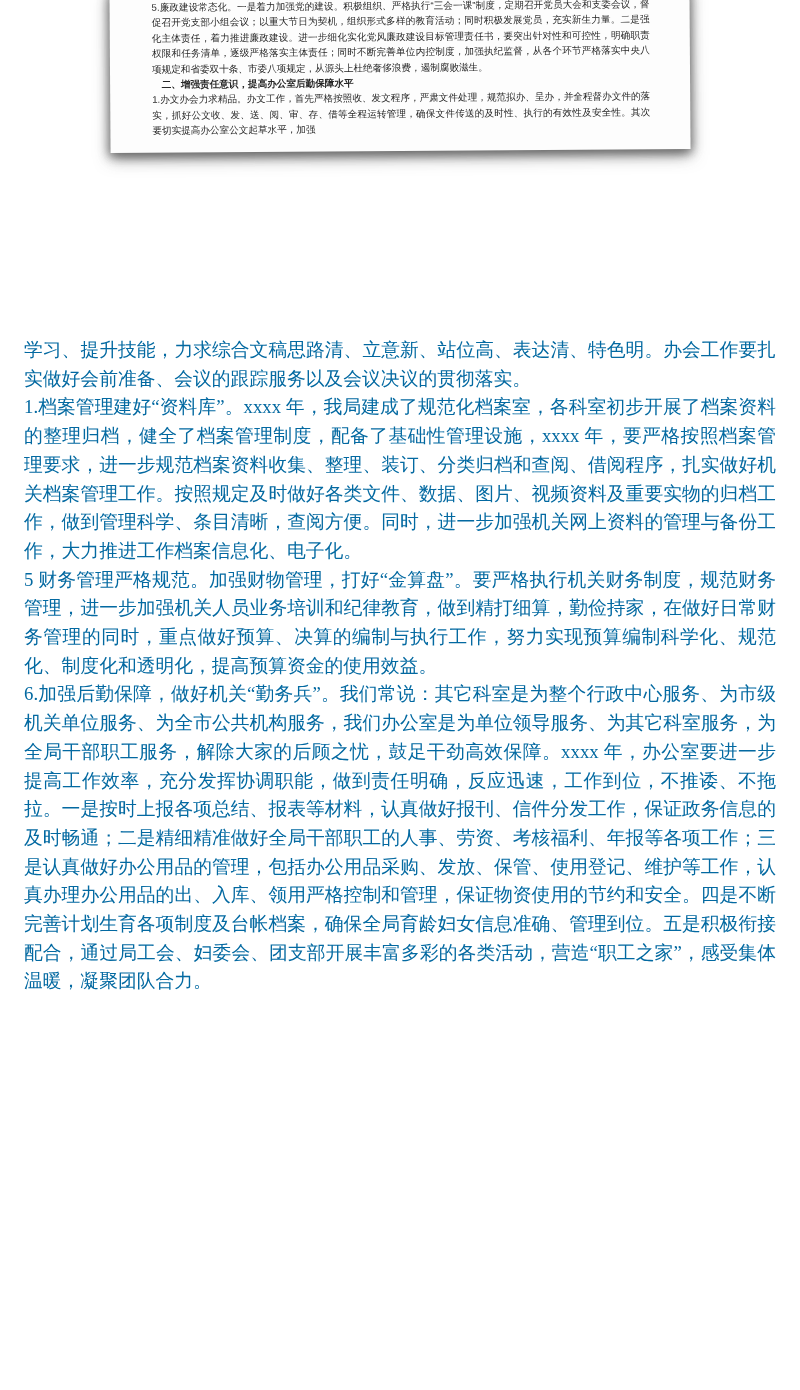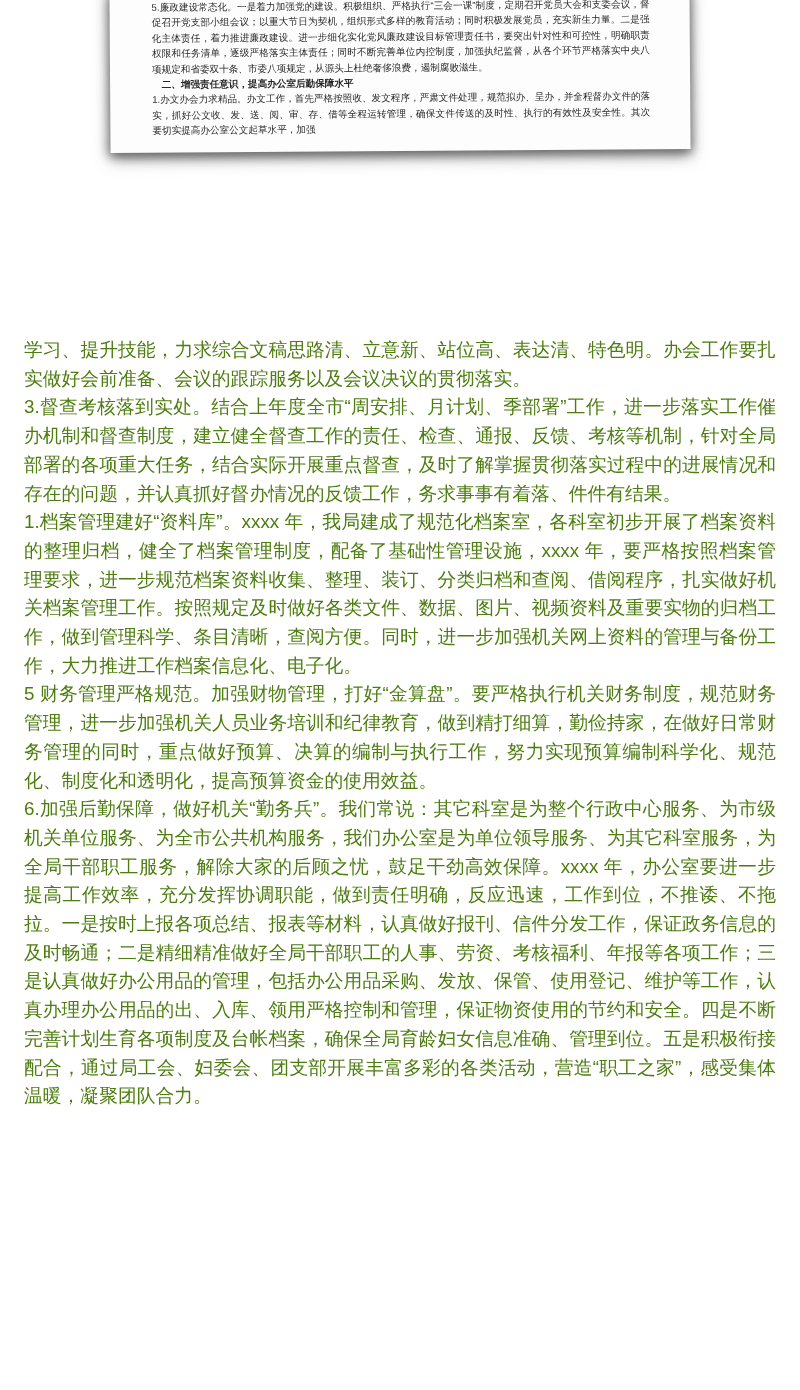--- a/index.html
+++ b/index.html
@@ -52,39 +52,39 @@
 
   
   .content {
     margin-top: 146px;
     padding: 0 24px;
   }
   .content p {
     margin: 0;
     font-size: 18.8px;
     line-height: 28.7px;
-    color: #4d7c0f;
+    color: #0369a1;
     text-align: justify;
     word-break: break-all;
+    font-family: Liberation Serif, serif;
   }
 </style>
 </head>
 <body>
 
 <div class="page">
 
   <div class="photo-wrap">
     <div class="photo">
       <p>5.廉政建设常态化。一是着力加强党的建设。积极组织、严格执行“三会一课”制度，定期召开党员大会和支委会议，督促召开党支部小组会议；以重大节日为契机，组织形式多样的教育活动；同时积极发展党员，充实新生力量。二是强化主体责任，着力推进廉政建设。进一步细化实化党风廉政建设目标管理责任书，要突出针对性和可控性，明确职责权限和任务清单，逐级严格落实主体责任；同时不断完善单位内控制度，加强执纪监督，从各个环节严格落实中央八项规定和省委双十条、市委八项规定，从源头上杜绝奢侈浪费，遏制腐败滋生。</p>
       <p class="sub-heading">二、增强责任意识，提高办公室后勤保障水平</p>
       <p>1.办文办会力求精品。办文工作，首先严格按照收、发文程序，严肃文件处理，规范拟办、呈办，并全程督办文件的落实，抓好公文收、发、送、阅、审、存、借等全程运转管理，确保文件传送的及时性、执行的有效性及安全性。其次要切实提高办公室公文起草水平，加强</p>
     </div>
   </div>
 
   <div class="content">
     <p>学习、提升技能，力求综合文稿思路清、立意新、站位高、表达清、特色明。办会工作要扎实做好会前准备、会议的跟踪服务以及会议决议的贯彻落实。</p>
-    <p>3.督查考核落到实处。结合上年度全市“周安排、月计划、季部署”工作，进一步落实工作催办机制和督查制度，建立健全督查工作的责任、检查、通报、反馈、考核等机制，针对全局部署的各项重大任务，结合实际开展重点督查，及时了解掌握贯彻落实过程中的进展情况和存在的问题，并认真抓好督办情况的反馈工作，务求事事有着落、件件有结果。</p>
     <p>1.档案管理建好“资料库”。xxxx 年，我局建成了规范化档案室，各科室初步开展了档案资料的整理归档，健全了档案管理制度，配备了基础性管理设施，xxxx 年，要严格按照档案管理要求，进一步规范档案资料收集、整理、装订、分类归档和查阅、借阅程序，扎实做好机关档案管理工作。按照规定及时做好各类文件、数据、图片、视频资料及重要实物的归档工作，做到管理科学、条目清晰，查阅方便。同时，进一步加强机关网上资料的管理与备份工作，大力推进工作档案信息化、电子化。</p>
     <p>5 财务管理严格规范。加强财物管理，打好“金算盘”。要严格执行机关财务制度，规范财务管理，进一步加强机关人员业务培训和纪律教育，做到精打细算，勤俭持家，在做好日常财务管理的同时，重点做好预算、决算的编制与执行工作，努力实现预算编制科学化、规范化、制度化和透明化，提高预算资金的使用效益。</p>
     <p>6.加强后勤保障，做好机关“勤务兵”。我们常说：其它科室是为整个行政中心服务、为市级机关单位服务、为全市公共机构服务，我们办公室是为单位领导服务、为其它科室服务，为全局干部职工服务，解除大家的后顾之忧，鼓足干劲高效保障。xxxx 年，办公室要进一步提高工作效率，充分发挥协调职能，做到责任明确，反应迅速，工作到位，不推诿、不拖拉。一是按时上报各项总结、报表等材料，认真做好报刊、信件分发工作，保证政务信息的及时畅通；二是精细精准做好全局干部职工的人事、劳资、考核福利、年报等各项工作；三是认真做好办公用品的管理，包括办公用品采购、发放、保管、使用登记、维护等工作，认真办理办公用品的出、入库、领用严格控制和管理，保证物资使用的节约和安全。四是不断完善计划生育各项制度及台帐档案，确保全局育龄妇女信息准确、管理到位。五是积极衔接配合，通过局工会、妇委会、团支部开展丰富多彩的各类活动，营造“职工之家”，感受集体温暖，凝聚团队合力。</p>
   </div>
 
 </div>
 
 </body></html>

